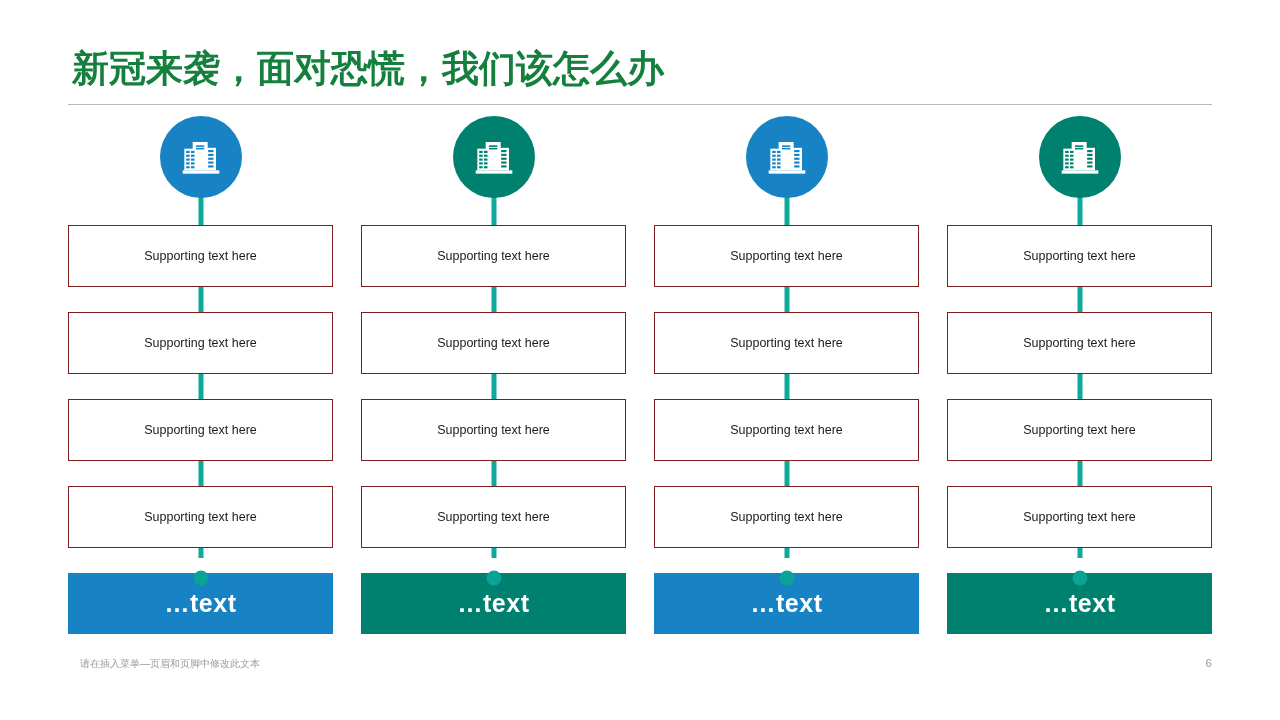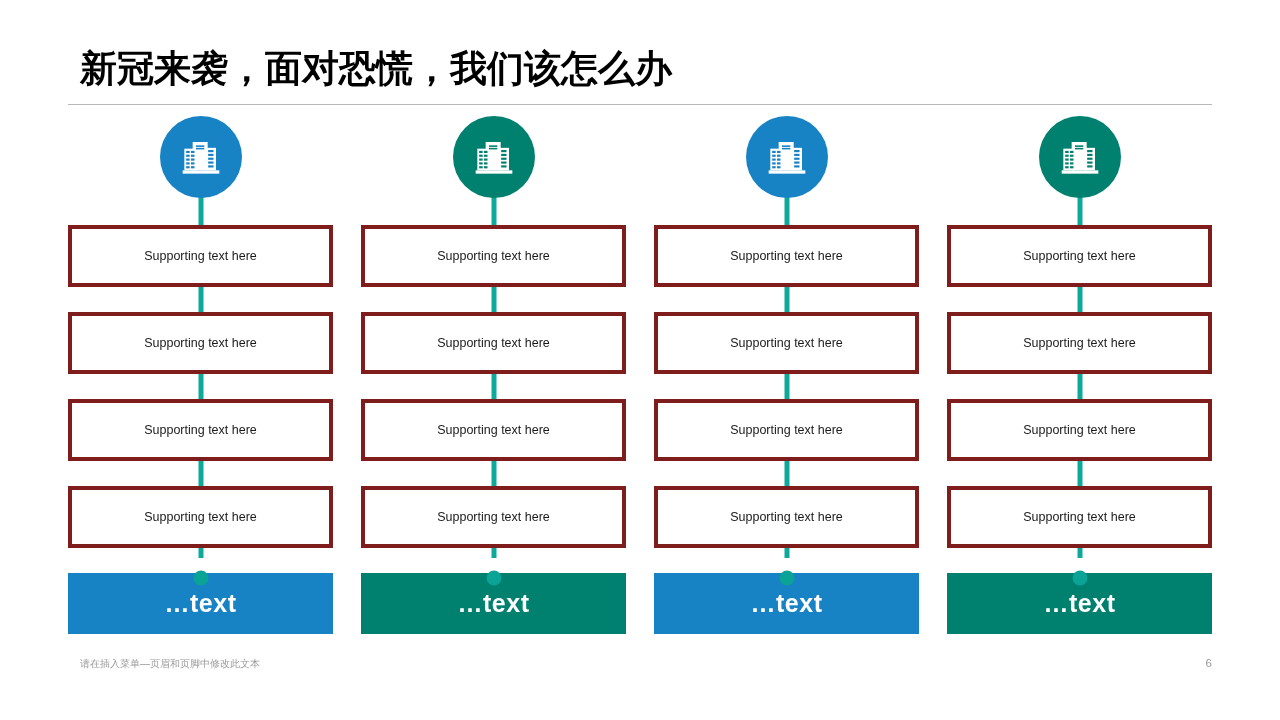--- a/index.html
+++ b/index.html
@@ -12,26 +12,26 @@
     height: 720px;
     position: relative;
     overflow: hidden;
     font-family: "Liberation Sans", sans-serif;
     -webkit-font-smoothing: antialiased;
   }
 
   
   #slide-title {
     position: absolute;
-    left: 80px;
+    left: 72px;
     top: 46px;
     width: 1150px;
     font-size: 37px;
     font-weight: bold;
-    color: #000000;
+    color: #15803d;
     letter-spacing: 0px;
     white-space: nowrap;
     line-height: 1.25;
   }
   #title-rule {
     position: absolute;
     left: 68px;
     top: 104px;
     width: 1144px;
     height: 1px;
@@ -97,21 +97,21 @@
   .boxes {
     margin-top: 27px;
     width: 265px;
     position: relative;
     z-index: 2;
   }
   .text-box {
     box-sizing: border-box;
     width: 265px;
     height: 62px;
-    border: 4px solid #7f1d1d;
+    border: 1px solid #7f1d1d;
     background: #ffffff;
     display: flex;
     align-items: center;
     justify-content: center;
     font-size: 12.5px;
     color: #1a1a1a;
     margin-bottom: 25px;
   }
 
   

